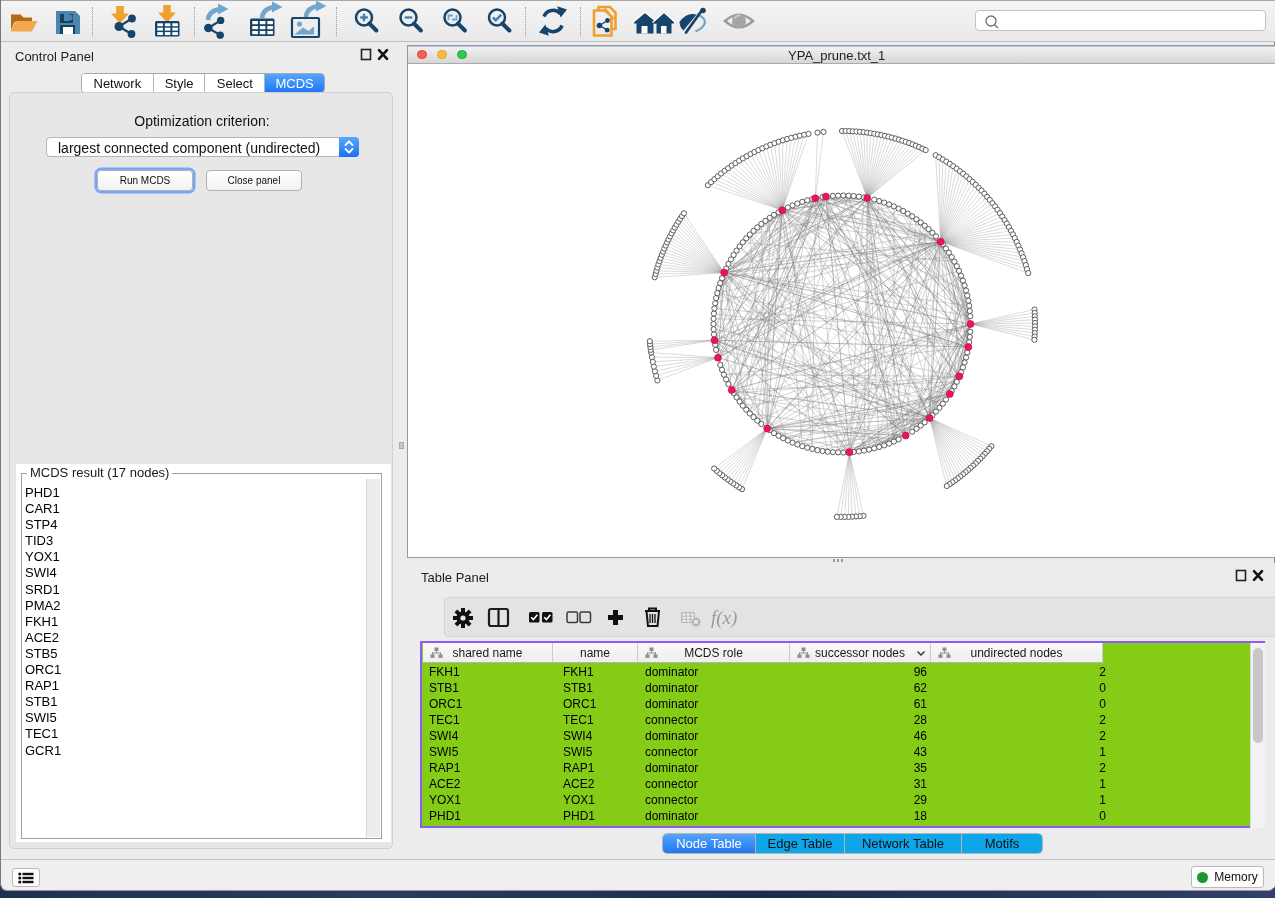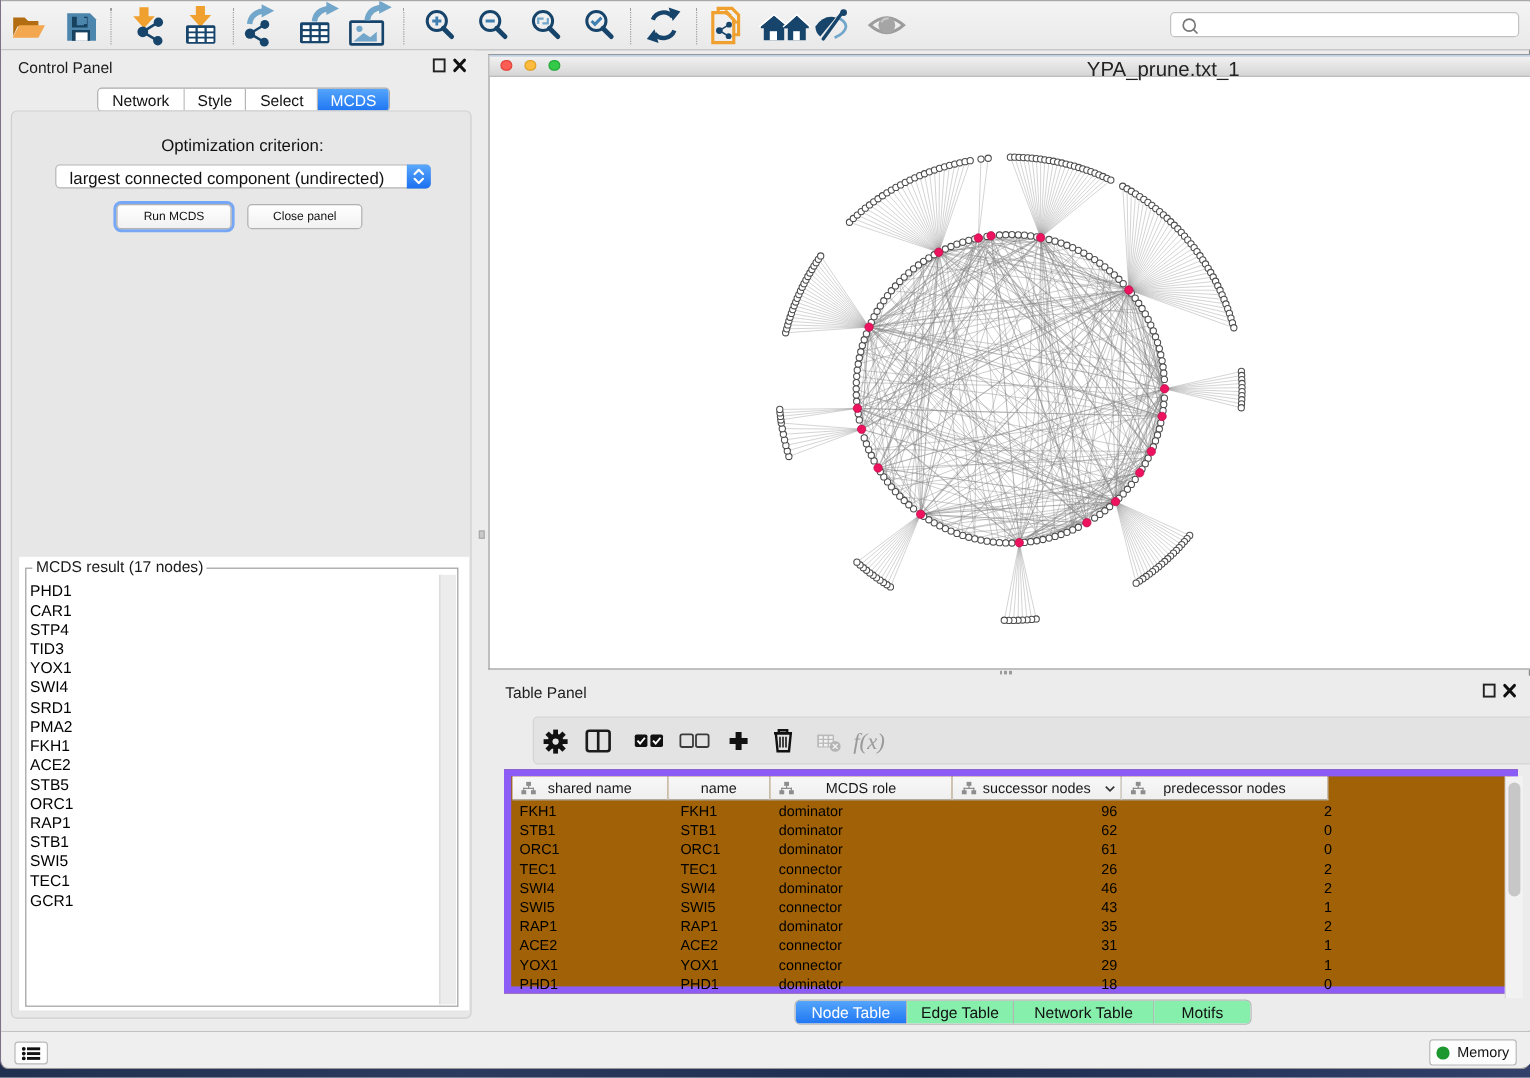--- a/index.html
+++ b/index.html
@@ -17,27 +17,27 @@
 .tab.sel{background:linear-gradient(#55a5fb,#2077f3);color:#fff;}
 #cpcontent{position:absolute;left:8px;top:50px;width:384px;height:757px;background:#e7e7e7;border:1px solid #cfcfcf;border-radius:5px;}
 .btn{position:absolute;height:21px;background:linear-gradient(#ffffff,#f1f1f1);border:1px solid #b2b2b2;border-radius:4px;font-size:10px;color:#111;display:flex;align-items:center;justify-content:center;}
 
 #netwin{position:absolute;left:406px;top:45px;width:869px;height:513px;background:#fff;border:1px solid #989898;border-right:none;}
 #nettitle{position:absolute;left:0;top:0;width:100%;height:18px;background:linear-gradient(#f3f3f3,#d6d6d6);border-bottom:1px solid #acacac;box-shadow:inset 0 1px 0 #aec6e2;}
 .tl{position:absolute;top:3.7px;width:9.6px;height:9.6px;border-radius:50%;}
 
 #tpanel{position:absolute;left:406px;top:563px;width:869px;height:296px;background:#ececec;}
 #ttoolbar{position:absolute;left:13px;top:34px;width:845px;height:40px;background:#e3e3e3;border:1px solid #d4d4d4;border-radius:4px;margin-left:24px;}
-#ttable{position:absolute;left:13px;top:78px;width:845px;height:187px;background:#a16207;border:6px solid #8b5cf6;}
+#ttable{position:absolute;left:13px;top:78px;width:845px;height:187px;background:#84cc16;border:2px solid #8b5cf6;}
 .th{position:absolute;top:0;height:20px;background:linear-gradient(#f8f8f8,#efefef);border-right:1px solid #cdcdcd;border-bottom:1px solid #b4b4b4;font-size:12px;color:#1a1a1a;display:flex;align-items:center;justify-content:center;}
 .tr{position:absolute;height:16px;font-size:12px;color:#000;}
 .td{position:absolute;top:1px;white-space:nowrap;}
 .num{text-align:right;}
 .seg{position:absolute;display:flex;height:21px;border:1px solid #b5b5b5;border-radius:5px;overflow:hidden;background:#fff;}
-.segi{font-size:13px;color:#111;display:flex;align-items:center;justify-content:center;border-right:1px solid #b5b5b5;background:#86efac;}
+.segi{font-size:13px;color:#111;display:flex;align-items:center;justify-content:center;border-right:1px solid #b5b5b5;background:#0ea5e9;}
 .segi:last-child{border-right:none;}
 .segi.sel{background:linear-gradient(#55a5fb,#2077f3);color:#fff;}
 
 #statusbar{position:absolute;left:0;top:859px;width:1275px;height:30px;background:#efefef;border-top:1px solid #c3c3c3;border-radius:0 0 6px 6px;}
 .sbtn{position:absolute;background:#fdfdfd;border:1px solid #b9b9b9;border-radius:3px;display:flex;align-items:center;justify-content:center;}
 .glabel{font-size:13px;color:#1a1a1a;}
 </style></head><body>
 <div id="app">
 <div id="toolbar">
       <svg class="abs" style="left:0;top:0" width="770" height="42" viewBox="0 0 770 42">
@@ -198,21 +198,21 @@
         <div style="height:16.1px">GCR1</div>
       </div>
       <div class="abs" style="left:365px;top:437px;width:14px;height:358px;background:#ececec;border-left:1px solid #d8d8d8"></div>
     </div>
     <div class="abs" style="left:398px;top:442px;width:5px;height:7px;background:#c9c9c9;border:1px solid #aaa"></div>
     <div id="netwin">
       <div id="nettitle">
         <div class="tl" style="left:9px;background:#fc5d55;border:1px solid #e14339"></div>
         <div class="tl" style="left:29px;background:#fdbc40;border:1px solid #dfa023"></div>
         <div class="tl" style="left:49px;background:#35c94a;border:1px solid #24a939"></div>
-        <div class="abs" style="left:380px;top:2px;width:245px;text-align:right;font-size:17px;color:#222">YPA_prune.txt_1</div>
+        <div class="abs" style="left:380px;top:2px;width:245px;text-align:left;font-size:13px;color:#222">YPA_prune.txt_1</div>
       </div>
       <div class="abs" style="left:0;top:18px"><svg width="868" height="494" viewBox="0 0 868 494">
           <path d="M316.2 208.6L338.2 345.7M316.2 208.6L561.2 241.8M316.2 208.6L508.5 364.7M316.2 208.6L440.5 131.7M316.2 208.6L461.1 385.6M316.2 208.6L305.9 249.6M316.2 208.6L471.2 383.0M316.2 208.6L331.6 337.6M316.2 208.6L562.3 252.2M316.2 208.6L353.3 360.0M316.2 208.6L543.7 193.1M316.2 208.6L305.5 260.0M316.2 208.6L445.7 132.0M316.2 208.6L379.8 376.5M316.2 208.6L476.2 381.4M316.2 208.6L471.2 137.0M316.2 208.6L524.4 351.3M316.2 208.6L524.4 168.7M374.3 146.2L331.6 182.4M374.3 146.2L516.7 161.7M374.3 146.2L345.5 166.9M374.3 146.2L308.1 285.9M374.3 146.2L524.4 351.3M374.3 146.2L424.9 388.2M374.3 146.2L307.2 239.3M374.3 146.2L353.3 360.0M374.3 146.2L310.6 224.0M374.3 146.2L419.7 387.7M374.3 146.2L320.4 320.1M374.3 146.2L531.5 343.7M374.3 146.2L558.1 226.5M374.3 146.2L320.4 199.9M374.3 146.2L528.0 172.4M374.3 146.2L538.0 184.5M374.3 146.2L328.5 186.6M374.3 146.2L334.8 341.7M374.3 146.2L349.3 356.6M374.3 146.2L338.2 174.3M374.3 146.2L561.8 247.0M374.3 146.2L466.2 135.6M374.3 146.2L548.8 317.8M374.3 146.2L562.3 267.8M374.3 146.2L349.3 163.4M374.3 146.2L508.5 364.7M374.3 146.2L309.3 229.1M374.3 146.2L394.3 382.2M407.3 134.3L481.1 140.4M407.3 134.3L314.0 305.8M407.3 134.3L353.3 160.0M407.3 134.3L430.1 388.4M407.3 134.3L404.3 385.0M407.3 134.3L341.8 349.5M407.3 134.3L334.8 341.7M417.9 132.5L456.0 386.6M417.9 132.5L310.6 224.0M417.9 132.5L353.3 160.0M417.9 132.5L508.5 155.3M417.9 132.5L559.3 231.6M417.9 132.5L490.6 375.4M459.2 134.0L485.9 377.6M459.2 134.0L456.0 386.6M459.2 134.0L548.8 317.8M459.2 134.0L394.3 137.8M459.2 134.0L556.6 221.5M459.2 134.0L548.8 202.2M459.2 134.0L528.0 347.6M459.2 134.0L481.1 379.6M459.2 134.0L471.2 383.0M459.2 134.0L312.2 300.9M459.2 134.0L315.9 310.7M459.2 134.0L490.6 144.6M459.2 134.0L310.6 224.0M459.2 134.0L461.1 385.6M459.2 134.0L389.4 380.5M459.2 134.0L312.2 219.1M532.7 177.7L307.2 280.7M532.7 177.7L309.3 229.1M532.7 177.7L394.3 382.2M532.7 177.7L320.4 199.9M532.7 177.7L450.9 387.4M532.7 177.7L379.8 143.5M532.7 177.7L466.2 384.4M532.7 177.7L562.3 252.2M532.7 177.7L389.4 139.5M532.7 177.7L357.4 156.8M532.7 177.7L314.0 214.2M532.7 177.7L508.5 364.7M532.7 177.7L435.3 131.5M532.7 177.7L307.2 239.3M532.7 177.7L341.8 349.5M532.7 177.7L554.9 216.6M532.7 177.7L485.9 142.4M532.7 177.7L554.9 303.4M532.7 177.7L543.7 326.9M532.7 177.7L485.9 377.6M532.7 177.7L305.9 270.4M532.7 177.7L558.1 226.5M562.5 260.0L476.2 381.4M562.5 260.0L524.4 168.7M562.5 260.0L524.4 351.3M562.5 260.0L361.7 366.2M562.5 260.0L338.2 345.7M562.5 260.0L331.6 337.6M562.5 260.0L551.0 206.9M562.5 260.0L476.2 138.6M562.5 260.0L349.3 356.6M562.5 260.0L481.1 379.6M562.5 260.0L495.2 147.0M562.5 260.0L504.2 152.3M562.5 260.0L538.0 184.5M562.5 260.0L305.6 254.8M562.5 260.0L516.7 358.3M562.5 260.0L490.6 144.6M560.4 283.0L551.0 206.9M560.4 283.0L305.9 249.6M560.4 283.0L315.9 310.7M560.4 283.0L318.1 204.6M560.4 283.0L554.9 216.6M560.4 283.0L394.3 137.8M560.4 283.0L485.9 377.6M560.4 283.0L456.0 133.4M560.4 283.0L309.3 229.1M560.4 283.0L538.0 335.5M551.4 312.3L562.3 267.8M551.4 312.3L399.3 136.3M551.4 312.3L543.7 193.1M551.4 312.3L305.6 265.2M551.4 312.3L315.9 310.7M551.4 312.3L334.8 341.7M551.4 312.3L325.6 329.1M551.4 312.3L504.2 367.7M551.4 312.3L560.4 236.7M541.8 330.0L375.1 374.2M541.8 330.0L471.2 137.0M541.8 330.0L370.5 371.7M541.8 330.0L559.3 288.4M541.8 330.0L320.4 199.9M541.8 330.0L562.3 267.8M541.8 330.0L308.1 285.9M521.6 354.0L375.1 374.2M521.6 354.0L528.0 172.4M521.6 354.0L561.8 273.0M521.6 354.0L305.9 270.4M521.6 354.0L558.1 226.5M521.6 354.0L310.6 224.0M521.6 354.0L305.5 260.0M521.6 354.0L309.3 229.1M521.6 354.0L424.9 131.8M521.6 354.0L561.2 241.8M521.6 354.0L404.3 385.0M521.6 354.0L435.3 131.5M521.6 354.0L551.0 206.9M521.6 354.0L516.7 161.7M521.6 354.0L384.5 378.6M497.7 371.6L341.8 349.5M497.7 371.6L331.6 182.4M497.7 371.6L559.3 231.6M497.7 371.6L318.1 204.6M497.7 371.6L409.4 386.1M497.7 371.6L389.4 380.5M497.7 371.6L361.7 153.8M497.7 371.6L424.9 388.2M497.7 371.6L512.7 158.4M497.7 371.6L456.0 386.6M441.4 388.3L471.2 137.0M441.4 388.3L307.2 239.3M441.4 388.3L456.0 133.4M441.4 388.3L310.6 224.0M441.4 388.3L314.0 214.2M441.4 388.3L341.8 170.5M441.4 388.3L409.4 386.1M441.4 388.3L516.7 161.7M441.4 388.3L370.5 148.3M441.4 388.3L504.2 367.7M441.4 388.3L504.2 152.3M441.4 388.3L548.8 317.8M359.2 364.5L561.8 247.0M359.2 364.5L325.6 329.1M359.2 364.5L404.3 135.0M359.2 364.5L528.0 172.4M359.2 364.5L445.7 388.0M359.2 364.5L553.1 211.7M359.2 364.5L341.8 170.5M359.2 364.5L419.7 387.7M359.2 364.5L490.6 375.4M359.2 364.5L538.0 335.5M359.2 364.5L353.3 160.0M359.2 364.5L528.0 347.6M359.2 364.5L440.5 131.7M359.2 364.5L361.7 153.8M359.2 364.5L548.8 317.8M323.7 326.0L548.8 317.8M323.7 326.0L495.2 147.0M323.7 326.0L384.5 378.6M323.7 326.0L481.1 379.6M323.7 326.0L490.6 144.6M323.7 326.0L310.6 224.0M310.0 293.7L524.4 168.7M310.0 293.7L328.5 333.4M310.0 293.7L375.1 374.2M310.0 293.7L490.6 144.6M310.0 293.7L328.5 186.6M306.5 276.3L516.7 358.3M306.5 276.3L361.7 366.2M306.5 276.3L551.0 206.9M306.5 276.3L534.8 339.7M306.5 276.3L366.0 150.9M546.4 322.4L551.0 206.9M445.7 388.0L357.4 156.8M524.4 351.3L331.6 182.4M485.9 377.6L440.5 131.7M556.6 298.5L404.3 135.0M328.5 333.4L430.1 131.6M562.3 267.8L306.4 244.4M404.3 135.0L331.6 337.6M384.5 378.6L516.7 358.3M424.9 388.2L543.7 326.9M524.4 351.3L461.1 385.6M328.5 333.4L516.7 358.3M508.5 155.3L485.9 377.6M334.8 178.3L546.4 197.6M516.7 358.3L456.0 386.6M561.2 241.8L414.5 133.0M379.8 376.5L562.3 267.8M556.6 221.5L516.7 358.3M404.3 385.0L379.8 143.5M399.3 136.3L320.4 320.1M485.9 142.4L485.9 377.6M456.0 133.4L562.3 252.2M466.2 384.4L528.0 347.6M548.8 317.8L471.2 383.0M315.9 310.7L353.3 360.0M341.8 170.5L485.9 142.4M430.1 388.4L520.6 165.1M538.0 335.5L481.1 379.6M508.5 364.7L440.5 131.7M558.1 293.5L524.4 351.3M528.0 347.6L435.3 388.5M318.1 204.6L307.2 280.7M531.5 343.7L341.8 170.5M305.6 265.2L370.5 148.3M556.6 221.5L471.2 137.0M328.5 333.4L361.7 153.8" fill="none" stroke="#8a8a8a" stroke-opacity="0.45" stroke-width="0.8"></path>
           <path d="M316.2 208.6L407.3 134.3M316.2 208.6L417.9 132.5M316.2 208.6L459.2 134.0M316.2 208.6L532.7 177.7M316.2 208.6L562.5 260.0M316.2 208.6L560.4 283.0M316.2 208.6L497.7 371.6M316.2 208.6L310.0 293.7M374.3 146.2L459.2 134.0M374.3 146.2L560.4 283.0M374.3 146.2L359.2 364.5M374.3 146.2L310.0 293.7M407.3 134.3L417.9 132.5M407.3 134.3L459.2 134.0M407.3 134.3L532.7 177.7M407.3 134.3L562.5 260.0M407.3 134.3L551.4 312.3M407.3 134.3L541.8 330.0M407.3 134.3L497.7 371.6M407.3 134.3L323.7 326.0M417.9 132.5L459.2 134.0M417.9 132.5L532.7 177.7M417.9 132.5L521.6 354.0M417.9 132.5L441.4 388.3M417.9 132.5L359.2 364.5M417.9 132.5L323.7 326.0M417.9 132.5L310.0 293.7M417.9 132.5L306.5 276.3M459.2 134.0L562.5 260.0M459.2 134.0L560.4 283.0M459.2 134.0L551.4 312.3M459.2 134.0L497.7 371.6M459.2 134.0L310.0 293.7M532.7 177.7L562.5 260.0M532.7 177.7L560.4 283.0M532.7 177.7L521.6 354.0M532.7 177.7L441.4 388.3M532.7 177.7L359.2 364.5M532.7 177.7L323.7 326.0M532.7 177.7L310.0 293.7M532.7 177.7L306.5 276.3M562.5 260.0L551.4 312.3M562.5 260.0L541.8 330.0M562.5 260.0L521.6 354.0M562.5 260.0L497.7 371.6M562.5 260.0L323.7 326.0M560.4 283.0L551.4 312.3M560.4 283.0L306.5 276.3M551.4 312.3L541.8 330.0M551.4 312.3L441.4 388.3M541.8 330.0L441.4 388.3M541.8 330.0L359.2 364.5M521.6 354.0L497.7 371.6M521.6 354.0L441.4 388.3M521.6 354.0L359.2 364.5M521.6 354.0L323.7 326.0M521.6 354.0L310.0 293.7M521.6 354.0L306.5 276.3M497.7 371.6L441.4 388.3M497.7 371.6L359.2 364.5M441.4 388.3L306.5 276.3M359.2 364.5L323.7 326.0M323.7 326.0L310.0 293.7M310.0 293.7L306.5 276.3" fill="none" stroke="#777" stroke-opacity="0.55" stroke-width="0.9"></path>
           <path d="M316.2 208.6L246.7 213.3M316.2 208.6L247.6 210.0M316.2 208.6L248.5 206.8M316.2 208.6L249.4 203.6M316.2 208.6L250.4 200.4M316.2 208.6L251.5 197.2M316.2 208.6L252.6 194.0M316.2 208.6L253.8 190.8M316.2 208.6L255.1 187.7M316.2 208.6L256.3 184.6M316.2 208.6L257.7 181.5M316.2 208.6L259.1 178.4M316.2 208.6L260.5 175.4M316.2 208.6L262.0 172.4M316.2 208.6L263.6 169.4M316.2 208.6L265.2 166.4M316.2 208.6L266.9 163.5M316.2 208.6L268.6 160.6M316.2 208.6L270.3 157.7M316.2 208.6L272.1 154.9M316.2 208.6L274.0 152.1M316.2 208.6L275.9 149.3M374.3 146.2L299.9 121.2M374.3 146.2L303.1 118.1M374.3 146.2L306.4 115.2M374.3 146.2L309.7 112.3M374.3 146.2L313.1 109.5M374.3 146.2L316.6 106.8M374.3 146.2L320.1 104.2M374.3 146.2L323.7 101.6M374.3 146.2L327.4 99.1M374.3 146.2L331.1 96.7M374.3 146.2L334.8 94.4M374.3 146.2L338.6 92.2M374.3 146.2L342.5 90.1M374.3 146.2L346.4 88.0M374.3 146.2L350.3 86.1M374.3 146.2L354.3 84.2M374.3 146.2L358.4 82.4M374.3 146.2L362.4 80.8M374.3 146.2L366.5 79.2M374.3 146.2L370.7 77.7M374.3 146.2L374.9 76.3M374.3 146.2L379.1 75.0M374.3 146.2L383.3 73.8M374.3 146.2L387.6 72.7M374.3 146.2L391.8 71.7M374.3 146.2L396.2 70.7M374.3 146.2L400.5 69.9M407.3 134.3L409.5 68.6M407.3 134.3L415.5 67.9M459.2 134.0L434.0 67.0M459.2 134.0L437.6 67.0M459.2 134.0L441.2 67.1M459.2 134.0L444.8 67.3M459.2 134.0L448.4 67.5M459.2 134.0L452.0 67.8M459.2 134.0L455.6 68.2M459.2 134.0L459.2 68.6M459.2 134.0L462.7 69.2M459.2 134.0L466.3 69.7M459.2 134.0L469.9 70.4M459.2 134.0L473.4 71.1M459.2 134.0L476.9 71.8M459.2 134.0L480.4 72.7M459.2 134.0L483.9 73.6M459.2 134.0L487.4 74.5M459.2 134.0L490.9 75.6M459.2 134.0L494.3 76.7M459.2 134.0L497.7 77.8M459.2 134.0L501.1 79.0M459.2 134.0L504.5 80.3M459.2 134.0L507.8 81.7M459.2 134.0L511.1 83.1M459.2 134.0L514.4 84.6M459.2 134.0L517.7 86.1M532.7 177.7L527.6 91.2M532.7 177.7L531.2 93.3M532.7 177.7L534.8 95.4M532.7 177.7L538.3 97.6M532.7 177.7L541.8 99.9M532.7 177.7L545.2 102.2M532.7 177.7L548.6 104.7M532.7 177.7L551.9 107.2M532.7 177.7L555.1 109.8M532.7 177.7L558.4 112.4M532.7 177.7L561.5 115.1M532.7 177.7L564.6 117.9M532.7 177.7L567.6 120.8M532.7 177.7L570.6 123.7M532.7 177.7L573.5 126.6M532.7 177.7L576.4 129.7M532.7 177.7L579.1 132.8M532.7 177.7L581.8 135.9M532.7 177.7L584.5 139.2M532.7 177.7L587.1 142.4M532.7 177.7L589.5 145.7M532.7 177.7L592.0 149.1M532.7 177.7L594.3 152.6M532.7 177.7L596.6 156.0M532.7 177.7L598.8 159.6M532.7 177.7L600.9 163.1M532.7 177.7L603.0 166.8M532.7 177.7L605.0 170.4M532.7 177.7L606.8 174.1M532.7 177.7L608.7 177.9M532.7 177.7L610.4 181.7M532.7 177.7L612.0 185.5M532.7 177.7L613.6 189.3M532.7 177.7L615.1 193.2M532.7 177.7L616.5 197.1M532.7 177.7L617.8 201.1M532.7 177.7L619.0 205.1M532.7 177.7L620.2 209.1M562.5 260.0L626.5 245.5M562.5 260.0L626.7 248.9M562.5 260.0L626.8 252.3M562.5 260.0L627.0 255.6M562.5 260.0L627.0 259.0M562.5 260.0L627.0 262.4M562.5 260.0L626.9 265.7M562.5 260.0L626.8 269.1M562.5 260.0L626.6 272.5M562.5 260.0L626.4 275.8M521.6 354.0L583.4 382.2M521.6 354.0L581.2 384.8M521.6 354.0L579.0 387.3M521.6 354.0L576.8 389.8M521.6 354.0L574.6 392.3M521.6 354.0L572.3 394.7M521.6 354.0L569.9 397.0M521.6 354.0L567.5 399.4M521.6 354.0L565.1 401.6M521.6 354.0L562.6 403.9M521.6 354.0L560.1 406.1M521.6 354.0L557.6 408.2M521.6 354.0L555.0 410.3M521.6 354.0L552.4 412.4M521.6 354.0L549.8 414.4M521.6 354.0L547.1 416.4M521.6 354.0L544.4 418.3M521.6 354.0L541.6 420.2M521.6 354.0L538.8 422.0M441.4 388.3L455.5 451.8M441.4 388.3L451.7 452.2M441.4 388.3L447.9 452.5M441.4 388.3L444.1 452.7M441.4 388.3L440.4 452.9M441.4 388.3L436.6 453.0M441.4 388.3L432.7 453.0M441.4 388.3L428.9 452.9M359.2 364.5L334.0 425.1M359.2 364.5L331.1 423.3M359.2 364.5L328.2 421.4M359.2 364.5L325.3 419.5M359.2 364.5L322.4 417.5M359.2 364.5L319.6 415.4M359.2 364.5L316.8 413.4M359.2 364.5L314.1 411.2M359.2 364.5L311.4 409.1M359.2 364.5L308.7 406.8M359.2 364.5L306.1 404.5M310.0 293.7L249.4 316.4M310.0 293.7L248.1 311.8M310.0 293.7L246.9 307.2M310.0 293.7L245.8 302.6M310.0 293.7L244.8 297.9M310.0 293.7L243.9 293.2M310.0 293.7L243.1 288.5M306.5 276.3L242.7 285.9M306.5 276.3L242.4 283.0M306.5 276.3L242.0 280.1M306.5 276.3L241.8 277.2" fill="none" stroke="#9a9a9a" stroke-opacity="0.55" stroke-width="0.65"></path>
           <g fill="#fff" stroke="#4d4d4d" stroke-width="0.9">
             <circle cx="305.5" cy="260.0" r="2.6"></circle>
             <circle cx="305.6" cy="254.8" r="2.6"></circle>
             <circle cx="305.9" cy="249.6" r="2.6"></circle>
             <circle cx="306.4" cy="244.4" r="2.6"></circle>
@@ -620,21 +620,21 @@
         <svg class="abs" style="left:375px;top:4px" width="13" height="12" viewBox="0 0 13 12">
           <g fill="#8d8d8d">
             <rect x="4.5" y="0.5" width="4" height="3.4"></rect>
             <rect x="0.5" y="7.5" width="4" height="3.4"></rect>
             <rect x="8.5" y="7.5" width="4" height="3.4"></rect>
             <path d="M6 3.5h1v2.5h-1z"></path>
             <path d="M2 5.5h9v1h-9z"></path>
             <path d="M2 5.5h1v2.5h-1zM10 5.5h1v2.5h-1z"></path>
           </g>
         </svg>
-        <div class="th" style="left:509px;width:172px">predecessor nodes</div>
+        <div class="th" style="left:509px;width:172px">undirected nodes</div>
         <svg class="abs" style="left:516px;top:4px" width="13" height="12" viewBox="0 0 13 12">
           <g fill="#8d8d8d">
             <rect x="4.5" y="0.5" width="4" height="3.4"></rect>
             <rect x="0.5" y="7.5" width="4" height="3.4"></rect>
             <rect x="8.5" y="7.5" width="4" height="3.4"></rect>
             <path d="M6 3.5h1v2.5h-1z"></path>
             <path d="M2 5.5h9v1h-9z"></path>
             <path d="M2 5.5h1v2.5h-1zM10 5.5h1v2.5h-1z"></path>
           </g>
         </svg>
@@ -659,21 +659,21 @@
           <div class="td" style="left:7px">ORC1</div>
           <div class="td" style="left:141px">ORC1</div>
           <div class="td" style="left:223px">dominator</div>
           <div class="td num" style="left:400px;width:105px">61</div>
           <div class="td num" style="left:560px;width:124px">0</div>
         </div>
         <div class="tr" style="left:0;top:69px;width:843px">
           <div class="td" style="left:7px">TEC1</div>
           <div class="td" style="left:141px">TEC1</div>
           <div class="td" style="left:223px">connector</div>
-          <div class="td num" style="left:400px;width:105px">26</div>
+          <div class="td num" style="left:400px;width:105px">28</div>
           <div class="td num" style="left:560px;width:124px">2</div>
         </div>
         <div class="tr" style="left:0;top:85px;width:843px">
           <div class="td" style="left:7px">SWI4</div>
           <div class="td" style="left:141px">SWI4</div>
           <div class="td" style="left:223px">dominator</div>
           <div class="td num" style="left:400px;width:105px">46</div>
           <div class="td num" style="left:560px;width:124px">2</div>
         </div>
         <div class="tr" style="left:0;top:101px;width:843px">

